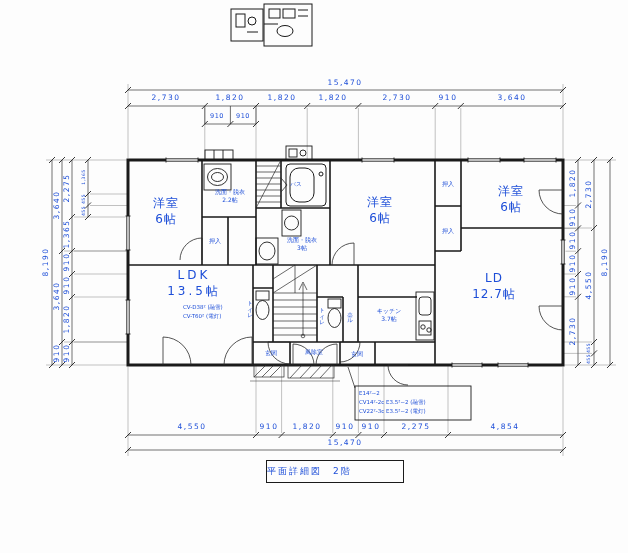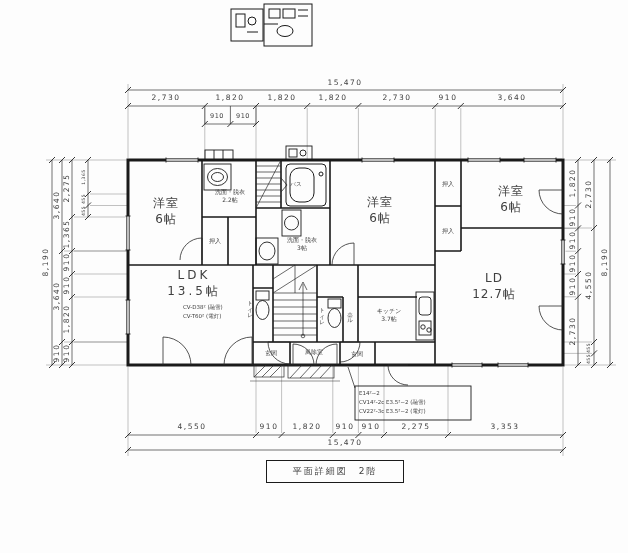--- a/index.html
+++ b/index.html
@@ -1,29 +1,29 @@
 <!DOCTYPE html>
 <html><head>
 <meta charset="utf-8">
 <style>
   html,body{margin:0;padding:0;background:#fff;}
   .canvas{position:relative;width:628px;height:553px;background:#fdfdfd;overflow:hidden;
-          font-family:"DejaVu Sans","Liberation Sans",sans-serif;color:#404040;}
+          font-family:"DejaVu Sans","Liberation Sans",sans-serif;color:#1d4ed8;}
   svg{position:absolute;left:0;top:0;}
   .lbl{position:absolute;transform:translate(-50%,-50%);white-space:nowrap;text-align:center;line-height:1.3;}
   .dim{font-size:7.5px;letter-spacing:1.5px;}
   .dim-v{transform:translate(-50%,-50%) rotate(-90deg);}
   .dim-sm{font-size:4.5px;letter-spacing:0.5px;}
   .room{font-size:12px;letter-spacing:1px;}
   .room-sm{font-size:6px;letter-spacing:0;}
   .room-xs{font-size:5.5px;letter-spacing:0;}
   .vtxt{writing-mode:vertical-rl;font-size:5.5px;letter-spacing:0;}
   .note{position:absolute;font-size:5.5px;line-height:1.6;text-align:left;white-space:nowrap;}
   .titlebox{position:absolute;left:266px;top:460px;width:136px;height:21px;border:1.2px solid #1b1b1b;
-            display:flex;align-items:center;justify-content:center;font-size:9px;letter-spacing:2px;}
+            display:flex;align-items:center;justify-content:flex-start;font-size:9px;letter-spacing:2px;}
 </style>
 </head>
 <body>
 
 <div class="canvas">
 
 <svg width="628" height="553" viewBox="0 0 628 553">
 
   <g stroke="#333" stroke-width="0.7" fill="none">
 
@@ -207,21 +207,21 @@
 <span class="lbl dim" style="left:512px;top:98px">3,640</span>
 <span class="lbl dim" style="left:217px;top:116px;letter-spacing:0.5px;font-size:6.5px">910</span>
 <span class="lbl dim" style="left:243px;top:116px;letter-spacing:0.5px;font-size:6.5px">910</span>
 
 <span class="lbl dim" style="left:192px;top:427px">4,550</span>
 <span class="lbl dim" style="left:269px;top:427px">910</span>
 <span class="lbl dim" style="left:307px;top:427px">1,820</span>
 <span class="lbl dim" style="left:345px;top:427px">910</span>
 <span class="lbl dim" style="left:371px;top:427px">910</span>
 <span class="lbl dim" style="left:416px;top:427px">2,275</span>
-<span class="lbl dim" style="left:505px;top:427px">3,353</span>
+<span class="lbl dim" style="left:505px;top:427px">4,854</span>
 <span class="lbl dim" style="left:345px;top:443px">15,470</span>
 
 <span class="lbl dim dim-v" style="left:46px;top:262px">8,190</span>
 <span class="lbl dim dim-v" style="left:57px;top:205px">3,640</span>
 <span class="lbl dim dim-v" style="left:57px;top:296px">3,640</span>
 <span class="lbl dim dim-v" style="left:57px;top:353px">910</span>
 <span class="lbl dim dim-v" style="left:67px;top:188px">2,275</span>
 <span class="lbl dim dim-v" style="left:67px;top:234px">1,365</span>
 <span class="lbl dim dim-v" style="left:67px;top:262px">910</span>
 <span class="lbl dim dim-v" style="left:67px;top:285px">910</span>

